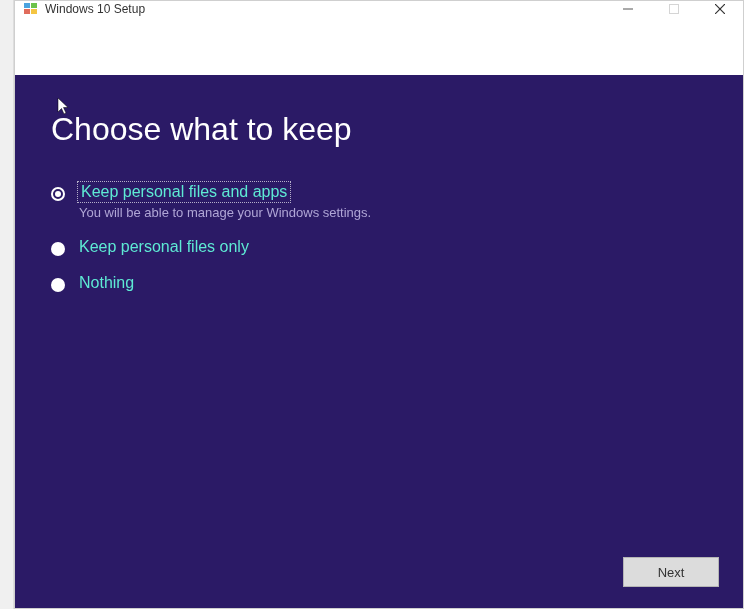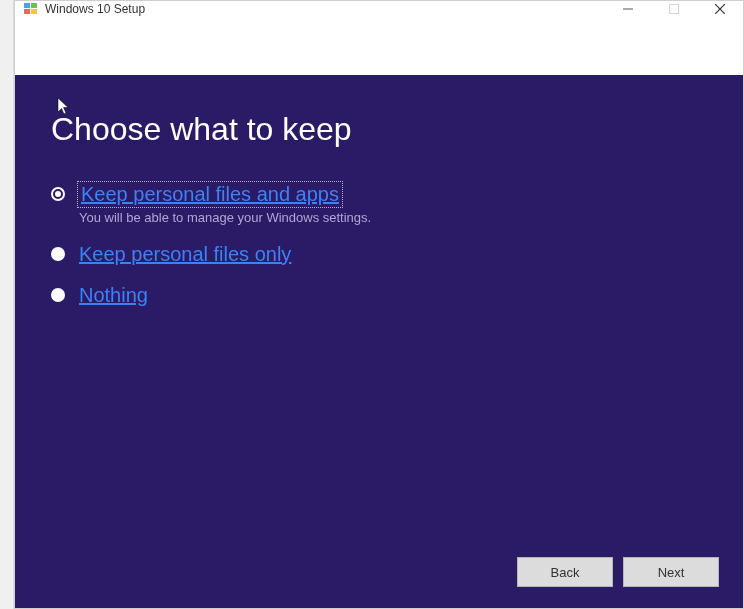--- a/index.html
+++ b/index.html
@@ -102,25 +102,24 @@
     }
     .radio.selected::after {
       content: "";
       width: 6px; height: 6px;
       border-radius: 50%;
       background: #ffffff;
       display: block;
     }
     .option-text { flex: 1; }
     .option-label {
-      color: #3b82f6;
-      font-size: 20px;
+      color: #5eead4;
+      font-size: 16px;
       font-weight: 400;
       display: inline-block;
-      text-decoration: underline;
     }
     .option.selected .option-label {
       outline: 1px dotted rgba(255,255,255,0.65);
       outline-offset: 1px;
       padding: 0 2px;
     }
     .option-desc {
       color: #b0a6d6;
       font-size: 13px;
       margin-top: 4px;
@@ -203,17 +202,16 @@
 
       <div class="option">
         <span class="radio"></span>
         <div class="option-text">
           <span class="option-label">Nothing</span>
         </div>
       </div>
     </div>
 
     <div class="footer">
-      <button class="btn">Back</button>
       <button class="btn">Next</button>
     </div>
   </div>
 </div>
 
 </body></html>

